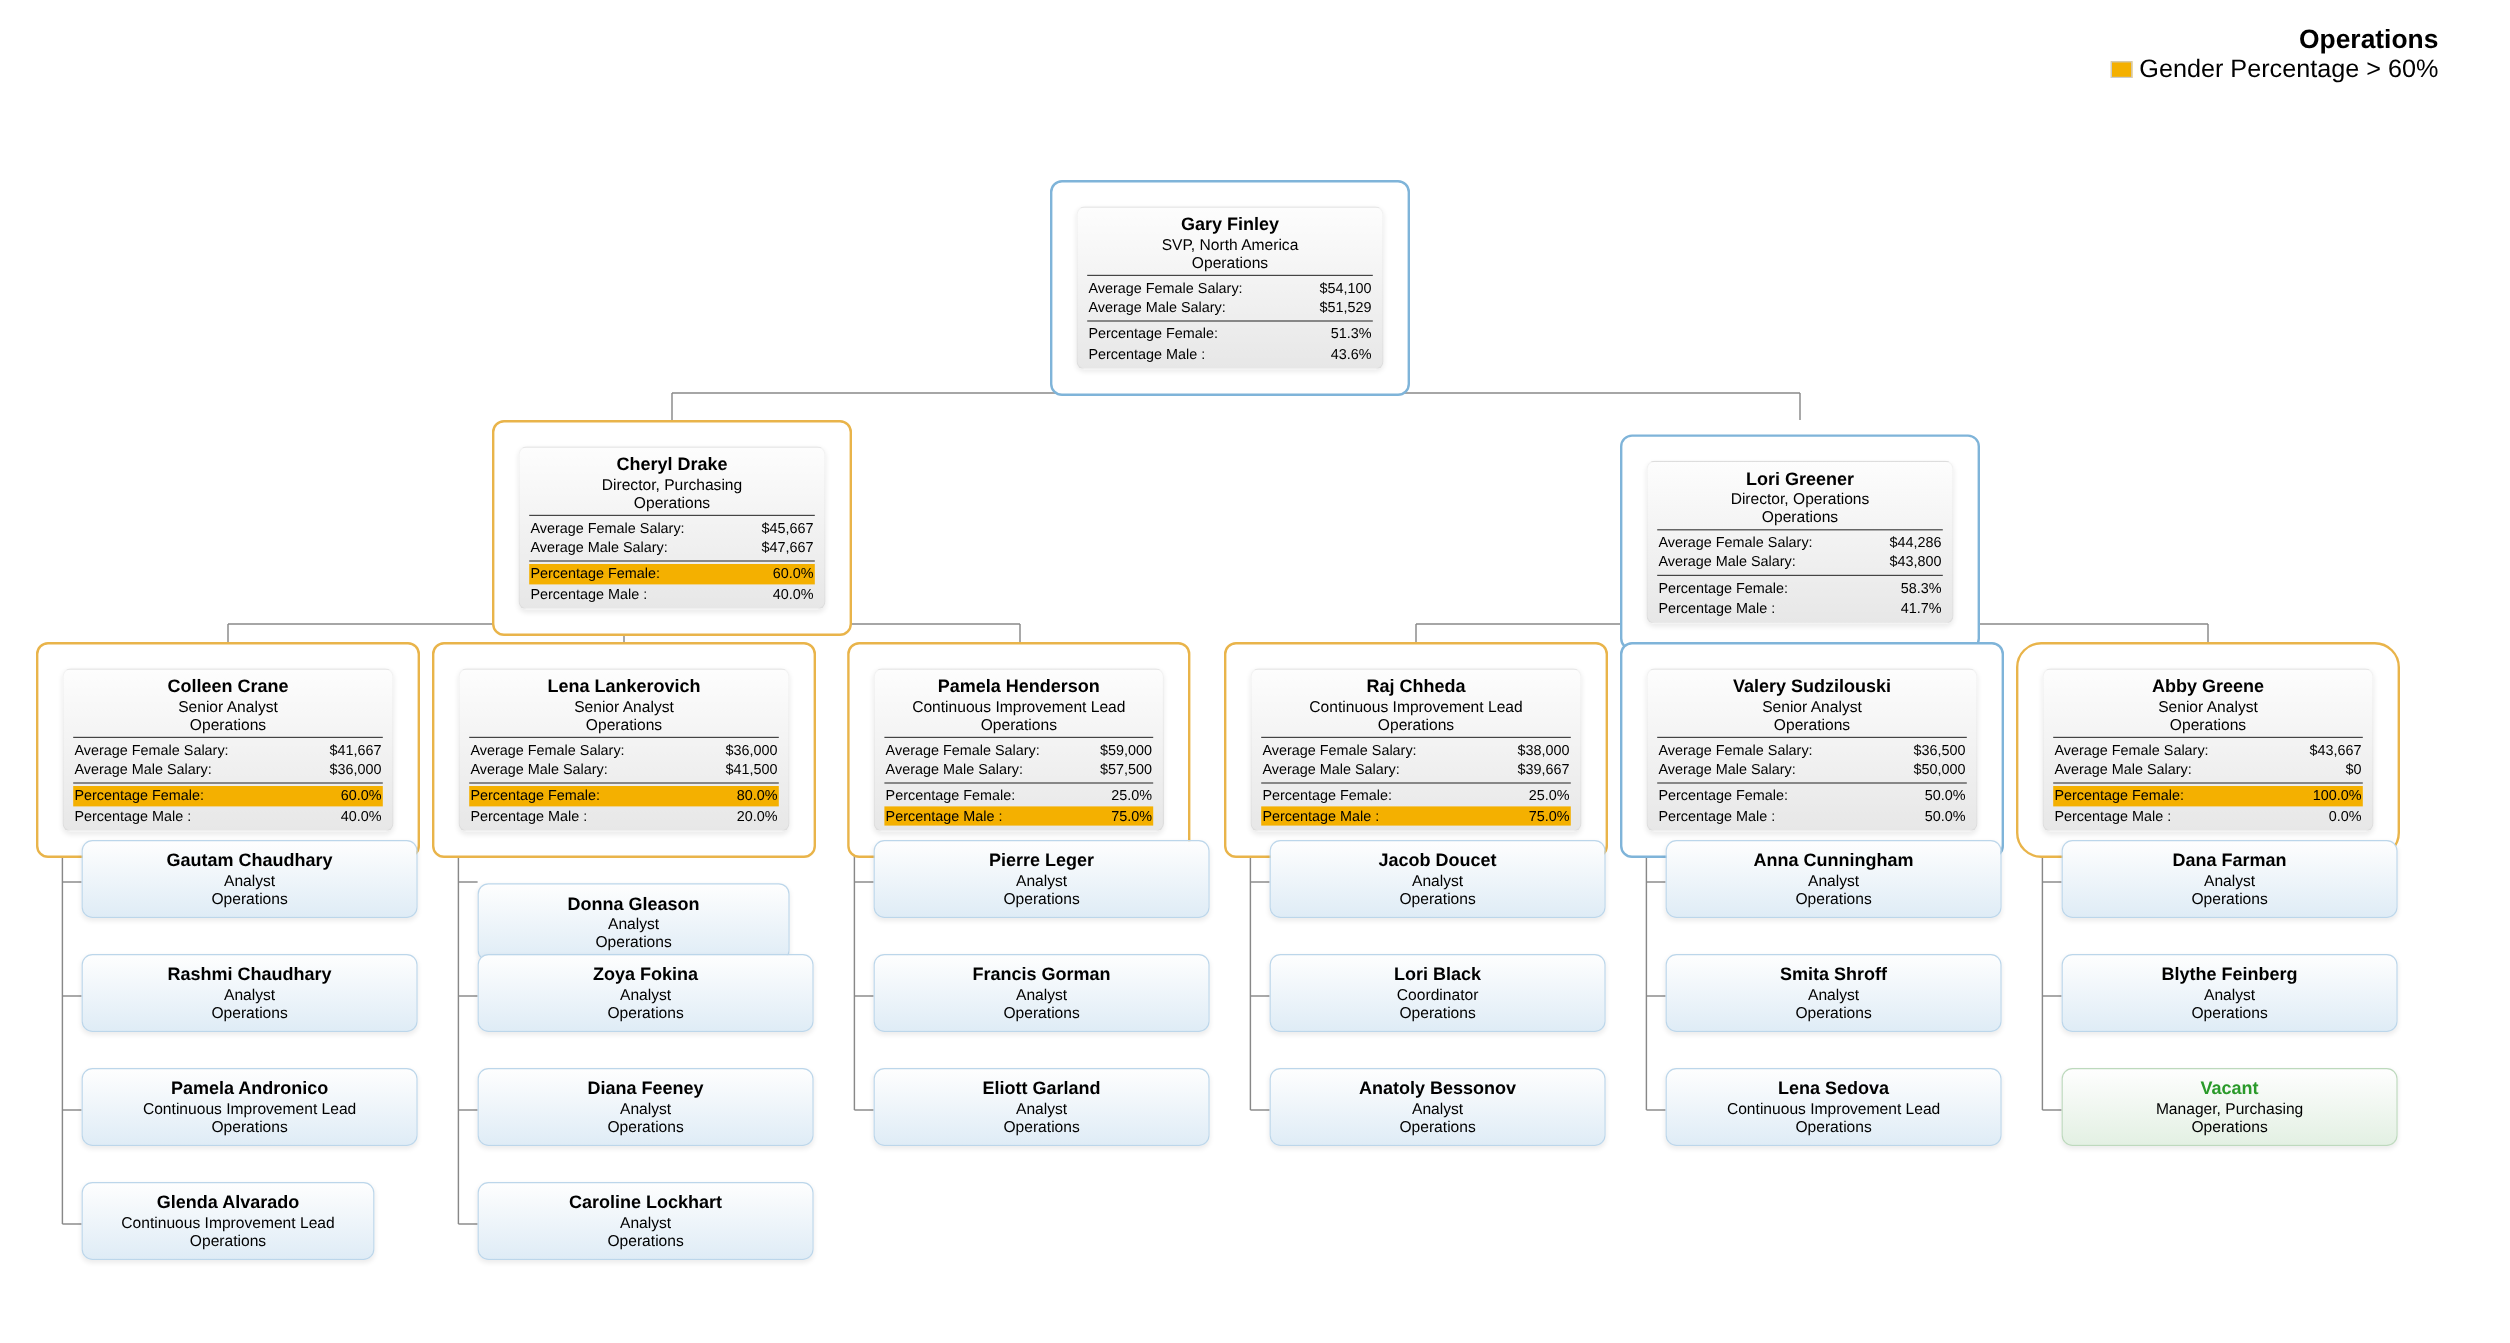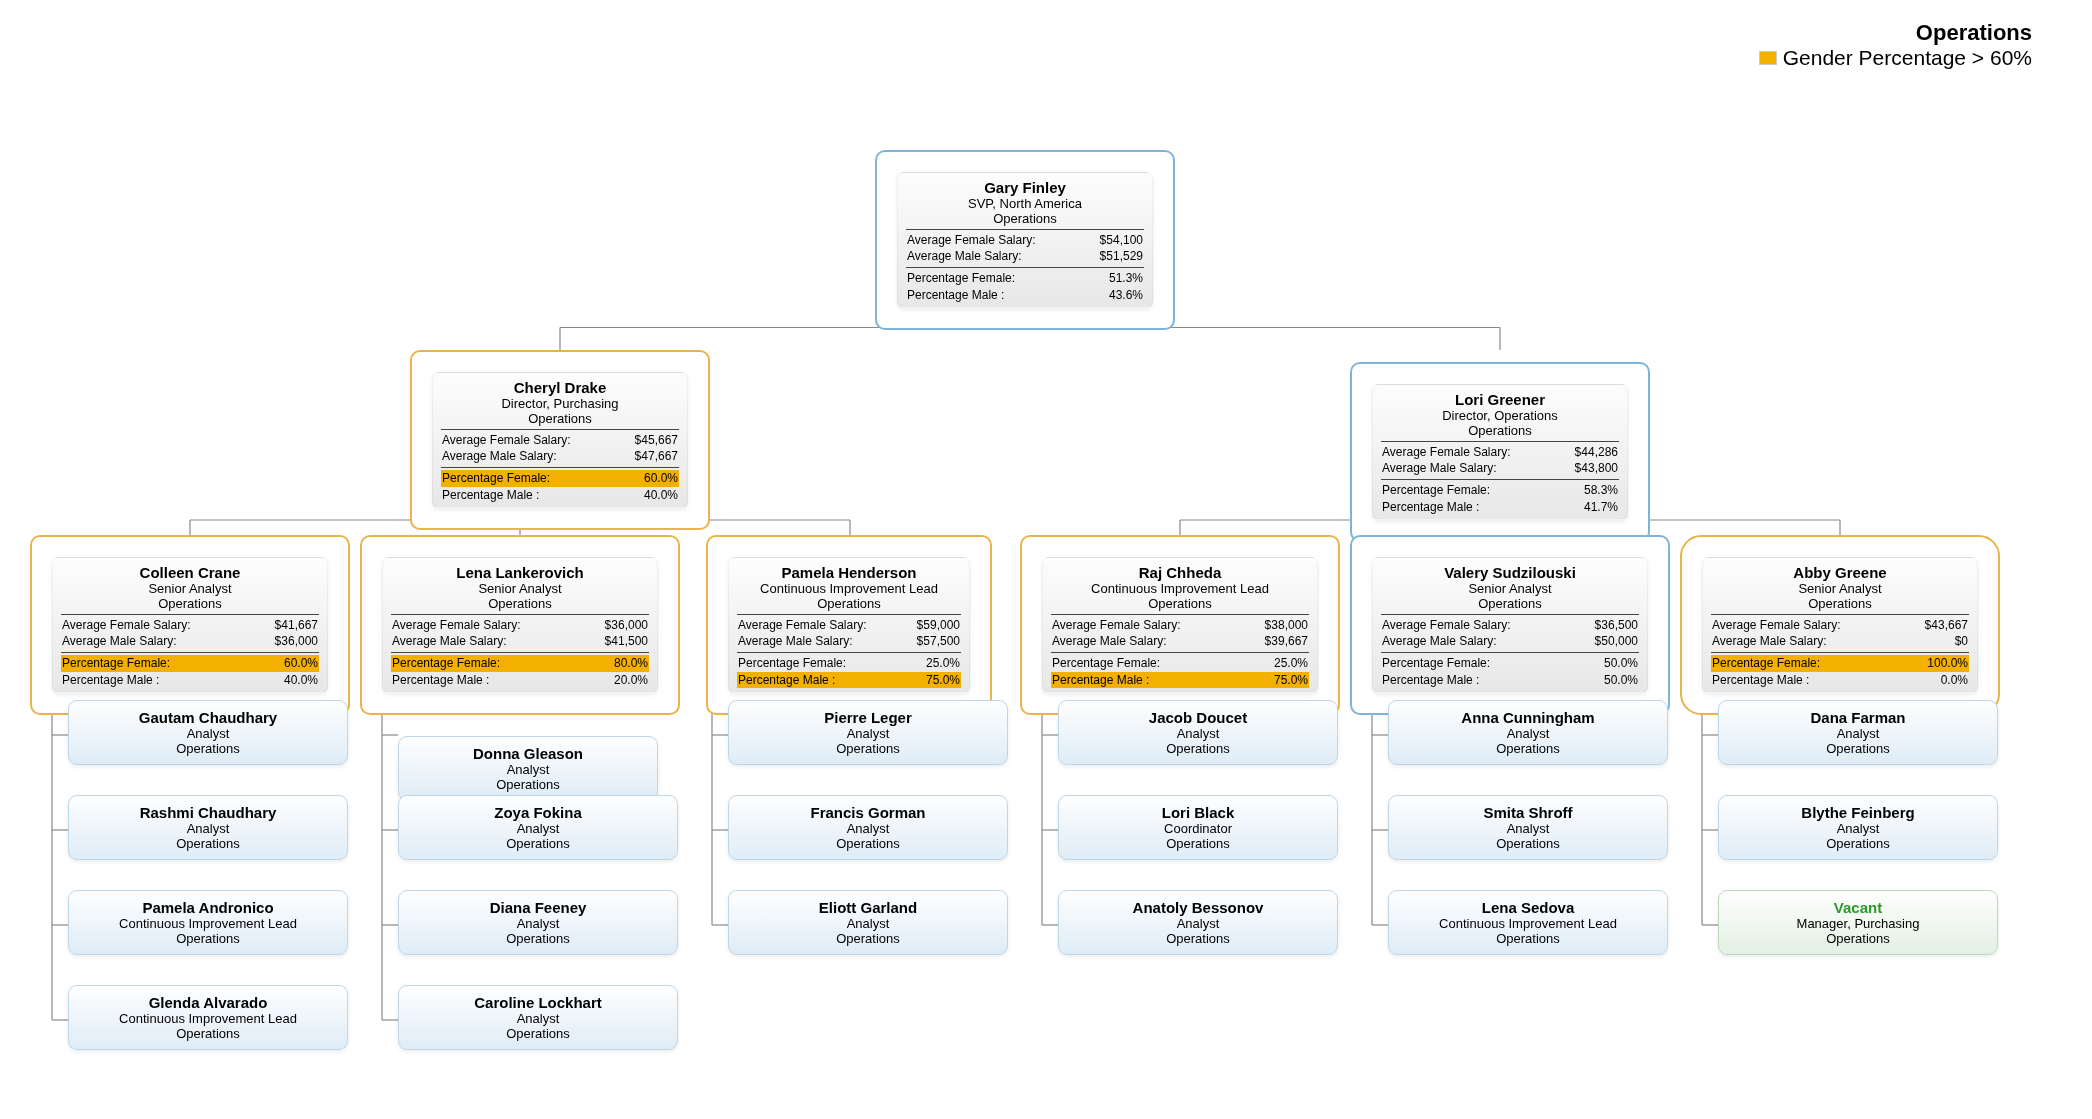--- a/index.html
+++ b/index.html
@@ -355,21 +355,21 @@
     </div>
     <div class="leaf" style="left: 68px; top: 890px; width: 280px;">
       <div class="inner-blue">
         <div class="hdr">
           <div class="nm">Pamela Andronico</div>
           <div class="role">Continuous Improvement Lead</div>
           <div class="dept">Operations</div>
         </div>
       </div>
     </div>
-    <div class="leaf" style="left: 68px; top: 985px; width: 280px;">
+    <div class="leaf" style="left: 68px; top: 985px; width: 244px;">
       <div class="inner-blue">
         <div class="hdr">
           <div class="nm">Glenda Alvarado</div>
           <div class="role">Continuous Improvement Lead</div>
           <div class="dept">Operations</div>
         </div>
       </div>
     </div>
     <div class="leaf" style="left: 398px; top: 700px; width: 260px; margin-top: 36px;">
       <div class="inner-blue">

